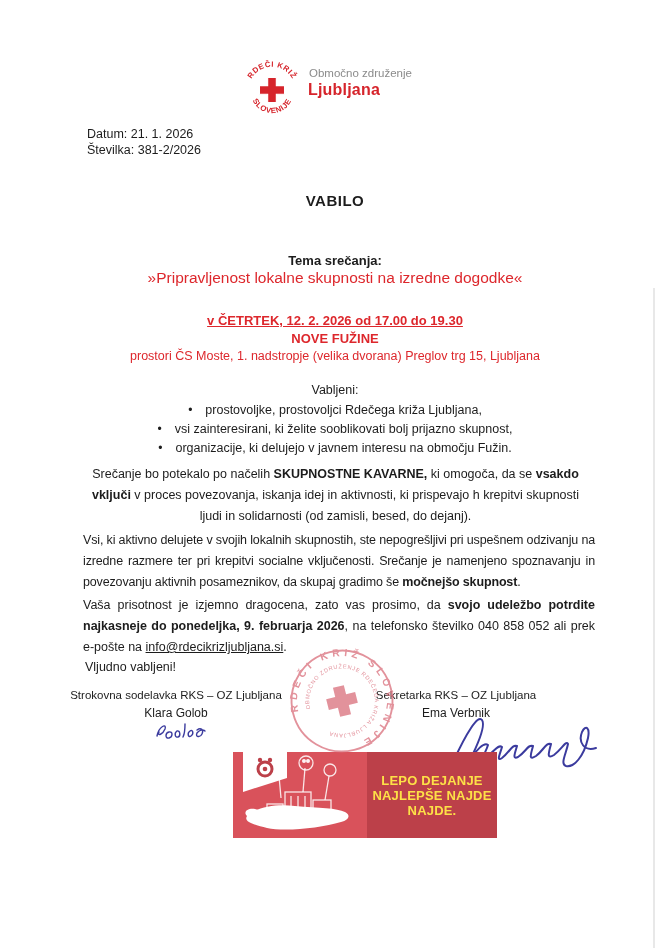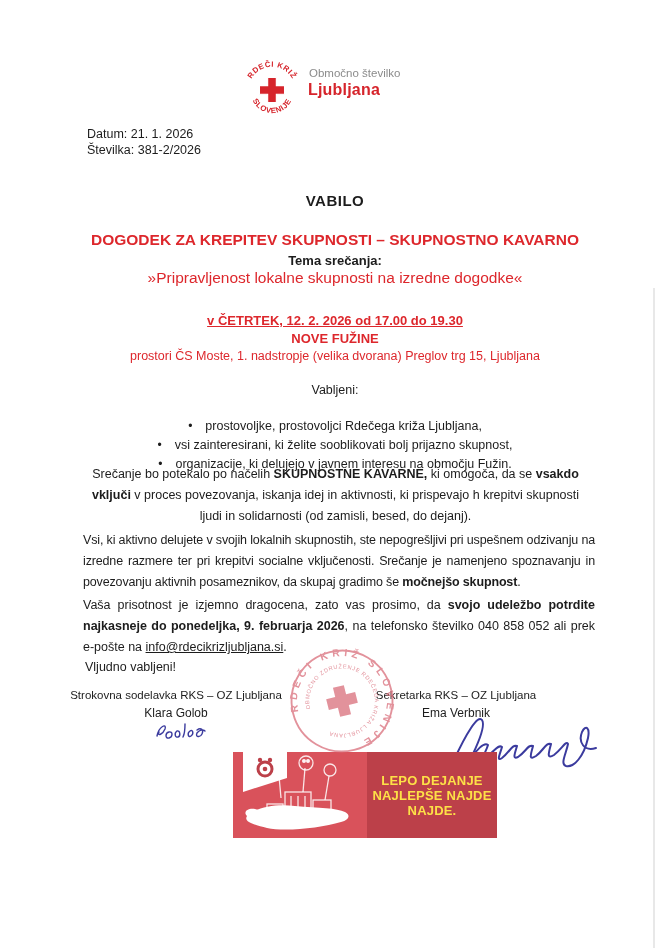--- a/index.html
+++ b/index.html
@@ -29,21 +29,21 @@
   .doc-title{top:192px;font-size:15px;font-weight:bold;letter-spacing:.5px;}
   .ev-heading{top:231px;font-size:15.5px;font-weight:bold;}
   .topic-label{top:253px;font-size:13px;font-weight:bold;}
   .topic{top:269px;font-size:15.5px;}
   .ev-datetime{top:313px;font-size:13px;font-weight:bold;text-decoration:underline;}
   .ev-locname{top:331px;font-size:13px;font-weight:bold;}
   .ev-locdetail{top:349px;font-size:12.5px;}
 
   
   .inv-label{top:383px;font-size:12.5px;}
-  .inv-list{top:417px;left:0;width:670px;}
+  .inv-list{top:401px;left:0;width:670px;}
   .bullet-line{text-align:center;font-size:12.5px;line-height:19px;}
   .bullet-line .dot{display:inline-block;margin-right:13px;font-size:12px;}
 
   
   .para{font-size:12.5px;line-height:21px;}
   .p1{top:464px;left:83px;width:505px;text-align:center;}
   .p2{top:530px;left:83px;width:512px;text-align:justify;letter-spacing:-0.15px;}
   .p3{top:595px;left:83px;width:512px;text-align:justify;}
   .email-link{text-decoration:underline;cursor:pointer;color:var(--text);margin-top:40px;}
 
@@ -80,30 +80,29 @@
       <path id="lg-bot" d="M 8,35 A 22,22 0 0 0 52,35"></path>
     </defs>
     <text style="fill:var(--logo-red)" font-size="8" font-weight="bold" letter-spacing="0.6">
       <textPath href="#lg-top" startOffset="50%" text-anchor="middle">RDEČI KRIŽ</textPath>
     </text>
     <text style="fill:var(--logo-red)" font-size="8" font-weight="bold" letter-spacing="0.6">
       <textPath href="#lg-bot" startOffset="50%" text-anchor="middle">SLOVENIJE</textPath>
     </text>
     <path d="M25.5,20 h9 v8.5 h8.5 v9 h-8.5 v8.5 h-9 v-8.5 h-8.5 v-9 h8.5 z" style="fill:var(--logo-red)" stroke="#ffffff" stroke-width="1.2"></path>
   </svg>
-  <div class="abs logo-org">Območno številko</div>
+  <div class="abs logo-org">Območno združenje</div>
   <div class="abs logo-city">Ljubljana</div>
 
   <div class="abs meta">
     <div>Datum: 21. 1. 2026</div>
     <div>Številka: 381-2/2026</div>
   </div>
 
   <div class="abs center doc-title">VABILO</div>
-  <div class="abs center ev-heading red">DOGODEK ZA KREPITEV SKUPNOSTI – SKUPNOSTNO KAVARNO</div>
   <div class="abs center topic red">»Pripravljenost lokalne skupnosti na izredne dogodke«</div>
   <div class="abs center topic-label">Tema srečanja:</div>
 
   <div class="abs center ev-datetime red">v ČETRTEK, 12. 2. 2026 od 17.00 do 19.30</div>
   <div class="abs center ev-locname red">NOVE FUŽINE</div>
   <div class="abs center ev-locdetail red">prostori ČS Moste, 1. nadstropje (velika dvorana) Preglov trg 15, Ljubljana</div>
 
   <div class="abs center inv-label">Vabljeni:</div>
   <div class="abs inv-list">
       <div class="bullet-line"><span class="dot">•</span><span>prostovoljke, prostovoljci Rdečega križa Ljubljana,</span></div>

